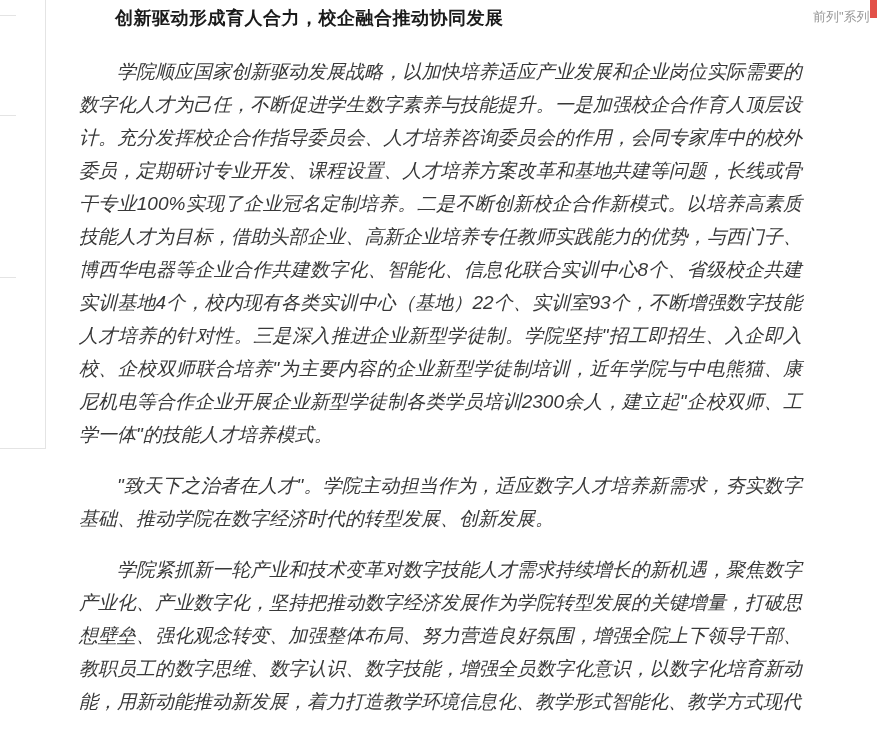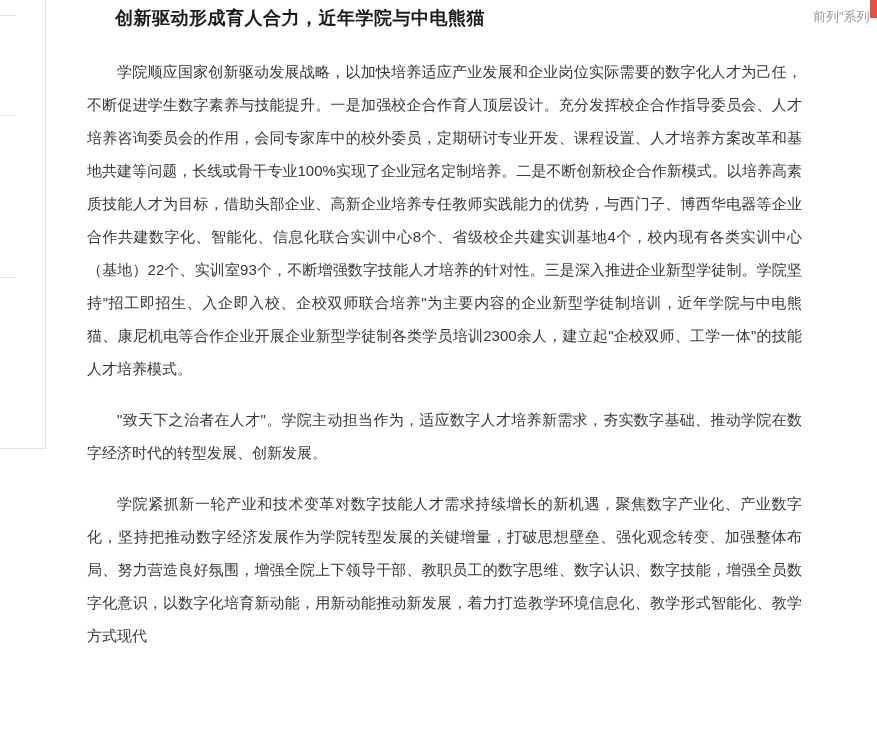--- a/index.html
+++ b/index.html
@@ -69,43 +69,44 @@
   .sec-heading {
     margin: 0 0 25px 0;
     font-size: 18px;
     line-height: 24px;
     font-weight: bold;
     color: #1a1a1a;
     text-indent: 2em;
     letter-spacing: 0.5px;
   }
   .body-para {
-    margin: 0 0 18px 8px;
-    font-size: 15px;
+    margin: 0 0 18px 0;
+    font-size: 19px;
     line-height: 33px;
     text-indent: 2em;
     text-align: justify;
     letter-spacing: 0;
+    font-style: italic;
   }
 </style>
 </head>
 <body>
 
 <div class="sidebar-remnant">
   <div class="sidebar-sep sep-1"></div>
   <div class="sidebar-sep sep-2"></div>
   <div class="sidebar-sep sep-3"></div>
 </div>
 
 <div class="top-note">前列"系列</div>
 
 <div class="red-frag" style="background: rgb(226, 80, 72);"></div>
 
 <div class="content">
   <section>
-    <h3 class="sec-heading">创新驱动形成育人合力，近年学院与中电熊猫</h3>
+    <h3 class="sec-heading">创新驱动形成育人合力，校企融合推动协同发展</h3>
     <p class="body-para">学院顺应国家创新驱动发展战略，以加快培养适应产业发展和企业岗位实际需要的数字化人才为己任，不断促进学生数字素养与技能提升。一是加强校企合作育人顶层设计。充分发挥校企合作指导委员会、人才培养咨询委员会的作用，会同专家库中的校外委员，定期研讨专业开发、课程设置、人才培养方案改革和基地共建等问题，长线或骨干专业100%实现了企业冠名定制培养。二是不断创新校企合作新模式。以培养高素质技能人才为目标，借助头部企业、高新企业培养专任教师实践能力的优势，与西门子、博西华电器等企业合作共建数字化、智能化、信息化联合实训中心8个、省级校企共建实训基地4个，校内现有各类实训中心（基地）22个、实训室93个，不断增强数字技能人才培养的针对性。三是深入推进企业新型学徒制。学院坚持"招工即招生、入企即入校、企校双师联合培养"为主要内容的企业新型学徒制培训，近年学院与中电熊猫、康尼机电等合作企业开展企业新型学徒制各类学员培训2300余人，建立起"企校双师、工学一体"的技能人才培养模式。</p>
   </section>
   <section>
     <p class="body-para">"致天下之治者在人才"。学院主动担当作为，适应数字人才培养新需求，夯实数字基础、推动学院在数字经济时代的转型发展、创新发展。</p>
     <p class="body-para">学院紧抓新一轮产业和技术变革对数字技能人才需求持续增长的新机遇，聚焦数字产业化、产业数字化，坚持把推动数字经济发展作为学院转型发展的关键增量，打破思想壁垒、强化观念转变、加强整体布局、努力营造良好氛围，增强全院上下领导干部、教职员工的数字思维、数字认识、数字技能，增强全员数字化意识，以数字化培育新动能，用新动能推动新发展，着力打造教学环境信息化、教学形式智能化、教学方式现代</p>
   </section>
 </div>
 
 </body></html>

